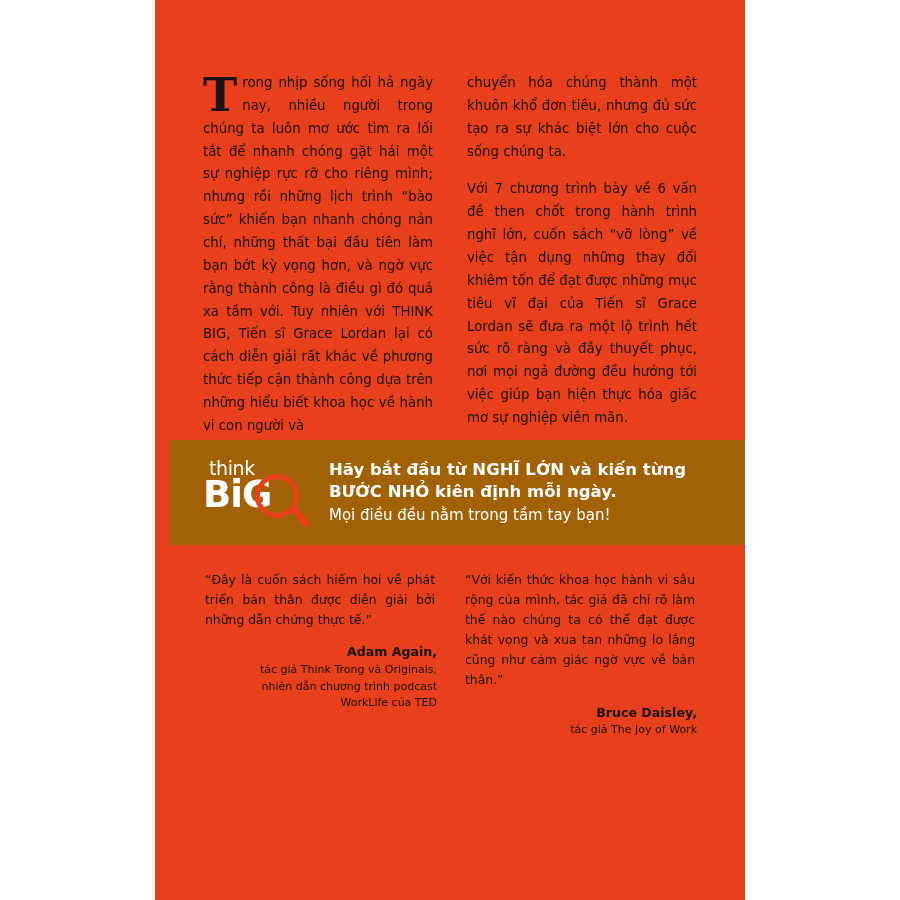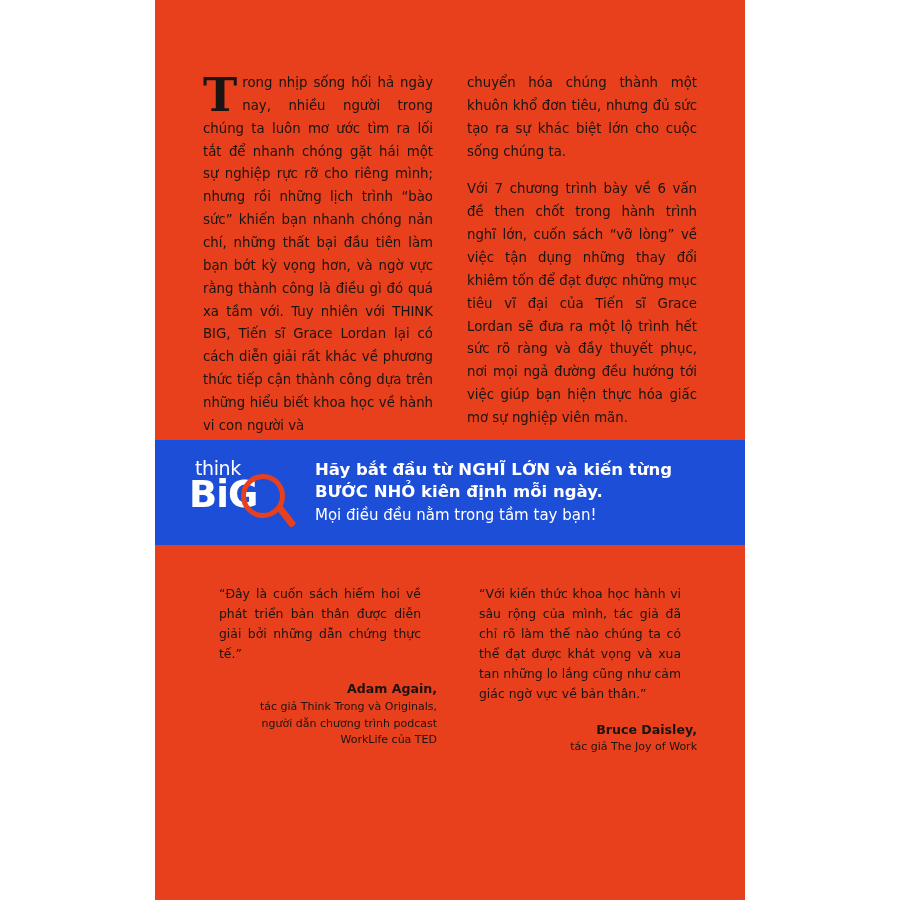--- a/index.html
+++ b/index.html
@@ -51,25 +51,25 @@
     line-height: 0.85;
     padding: 4px 5px 0 0;
     font-weight: 700;
     font-family: "DejaVu Serif", "Liberation Serif", serif;
     color: #1a1412;
   }
 
   
   .band {
     position: absolute;
-    left: 0;
+    left: 14px;
     top: 440px;
     width: 590px;
     height: 105px;
-    background: #1d4ed8;
+    background: #a16207;
     display: flex;
     align-items: center;
     padding-left: 26px;
     box-sizing: border-box;
   }
   .logo {
     position: relative;
     width: 112px;
     height: 92px;
     flex: none;
@@ -140,21 +140,21 @@
     padding: 0 48px;
     box-sizing: border-box;
   }
   .qcol {
     flex: 1 1 0;
     color: #1a1412;
     font-size: 12.4px;
     line-height: 1.62;
     text-align: justify;
   }
-  .qcol .qtext { margin: 16px; }
+  .qcol .qtext { margin: 2px; }
   .attr {
     text-align: right;
     margin-top: 13px;
     font-size: 11.6px;
     line-height: 1.5;
   }
   .attr .name {
     font-weight: 700;
     font-size: 12.6px;
   }
@@ -190,21 +190,21 @@
       <div class="l3">Mọi điều đều nằm trong tầm tay bạn!</div>
     </div>
   </div>
 
   <div class="quotes">
     <div class="qcol">
       <p class="qtext">“Đây là cuốn sách hiếm hoi về phát triển bản thân được diễn giải bởi những dẫn chứng thực tế.”</p>
       <div class="attr">
         <div class="name">Adam Again,</div>
         <div class="role">tác giả Think Trong và Originals,</div>
-        <div class="role">người dẫn chương trình podcast</div>
+        <div class="role">nhiên dẫn chương trình podcast</div>
         <div class="role">WorkLife của TED</div>
       </div>
     </div>
     <div class="qcol">
       <p class="qtext">“Với kiến thức khoa học hành vi sâu rộng của mình, tác giả đã chỉ rõ làm thế nào chúng ta có thể đạt được khát vọng và xua tan những lo lắng cũng như cảm giác ngờ vực về bản thân.”</p>
       <div class="attr">
         <div class="name">Bruce Daisley,</div>
         <div class="role">tác giả The Joy of Work</div>
       </div>
     </div>

